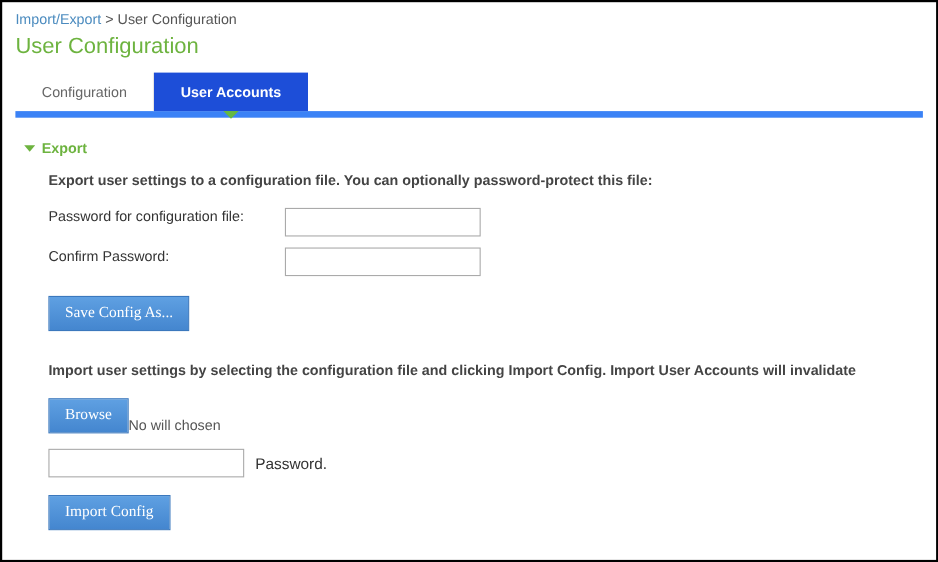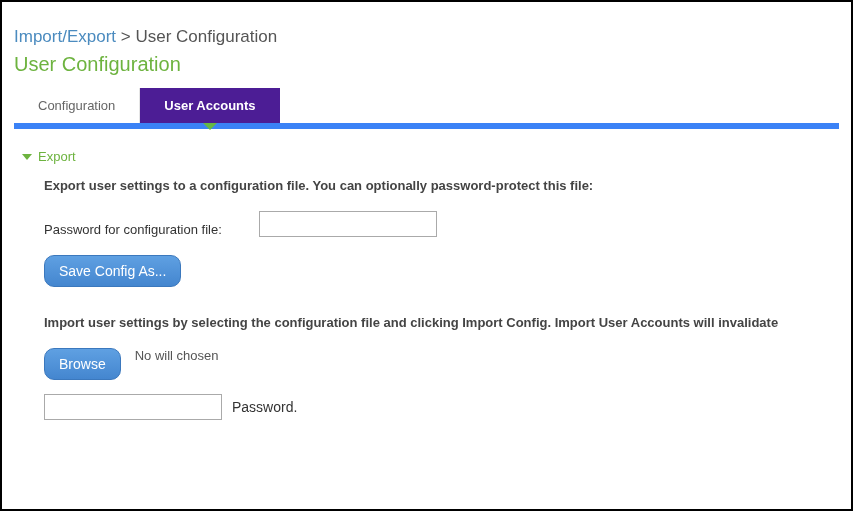--- a/index.html
+++ b/index.html
@@ -11,24 +11,23 @@
   border: 2px solid #000;
   width: 853px;
   height: 511px;
   overflow: hidden;
   position: relative;
 }
 .container {
   padding: 8px 12px 12px 12px;
 }
 .breadcrumb {
-  font-size: 17px;
+  font-size: 13px;
   margin-bottom: 6px;
   color: #555;
-  margin-top: 17px;
 }
 .breadcrumb a {
   color: #4b8bbf;
   text-decoration: none;
 }
 .page-title {
   color: #6db33f;
   font-size: 20px;
   font-weight: normal;
   margin-bottom: 12px;
@@ -41,21 +40,21 @@
 }
 .tab {
   padding: 10px 24px;
   font-size: 13px;
   color: #666;
   cursor: pointer;
   border-right: 1px solid #e5e5e5;
   position: relative;
 }
 .tab.active {
-  background: #4c1d95;
+  background: #1d4ed8;
   color: #fff;
   font-weight: bold;
   border-right: none;
 }
 .tab.active::after {
   content: "";
   position: absolute;
   bottom: -7px;
   left: 50%;
   transform: translateX(-50%);
@@ -66,21 +65,21 @@
   border-top: 7px solid #65b843;
 }
 .section {
   margin-left: 8px;
   margin-bottom: 28px;
 }
 .section-header {
   display: flex;
   align-items: center;
   color: #6db33f;
-  font-weight: normal;
+  font-weight: bold;
   font-size: 13px;
   margin-bottom: 14px;
   cursor: pointer;
   text-align: center;
 }
 .chevron {
   width: 0;
   height: 0;
   border-left: 5px solid transparent;
   border-right: 5px solid transparent;
@@ -91,54 +90,53 @@
   margin-left: 22px;
 }
 .desc {
   color: #444;
   margin-bottom: 18px;
   font-size: 13px;
   font-weight: bold;
 }
 .form-row {
   display: flex;
-  align-items: flex-end;
+  align-items: flex-start;
   margin-bottom: 10px;
 }
 .form-label {
   width: 215px;
   font-size: 13px;
   color: #333;
 }
 input[type="text"], input[type="password"] {
   border: 1px solid #aaa;
   height: 26px;
   padding: 2px 6px;
   font-size: 13px;
   width: 178px;
   background: #fff;
 }
 .btn {
   background: #4a90d9;
   background: linear-gradient(#5fa0e2, #4486cf);
   color: #fff;
   border: 1px solid #3b78bd;
-  border-radius: 10px;
+  border-radius: 0;
   padding: 7px 14px;
   font-size: 14px;
   cursor: pointer;
-  font-family: Liberation Sans, sans-serif;
+  font-family: Liberation Serif, serif;
 }
 .btn-row {
   margin-top: 18px;
 }
 .file-row {
   display: flex;
-  align-items: flex-start;
-  gap: 14px;
+  align-items: flex-end;
   margin-bottom: 14px;
 }
 .file-status {
   color: #555;
   font-size: 13px;
 }
 .pw-row {
   display: flex;
   align-items: center;
   gap: 10px;
@@ -175,33 +173,38 @@
     <div class="section-header">
       <span class="chevron"></span>
       <span>Export</span>
     </div>
     <div class="section-body">
       <div class="desc">Export user settings to a configuration file. You can optionally password-protect this file:</div>
       <div class="form-row">
         <div class="form-label">Password for configuration file:</div>
         <input type="password" style="">
       </div>
+      <div class="form-row">
+        <div class="form-label">Confirm Password:</div>
+        <input type="password" style="">
+      </div>
       <div class="btn-row">
         <button class="btn">Save Config As...</button>
       </div>
     </div>
   </div>
 
   <div class="section">
     <div class="section-body">
       <div class="desc">Import user settings by selecting the configuration file and clicking Import Config. Import User Accounts will invalidate</div>
       <div class="file-row">
         <button class="btn">Browse</button>
         <span class="file-status">No will chosen</span>
       </div>
       <div class="pw-row">
         <input type="password" style="">
         <span class="pw-label">Password.</span>
       </div>
+      <button class="btn">Import Config</button>
     </div>
   </div>
 
 </div>
 
 </body></html>

